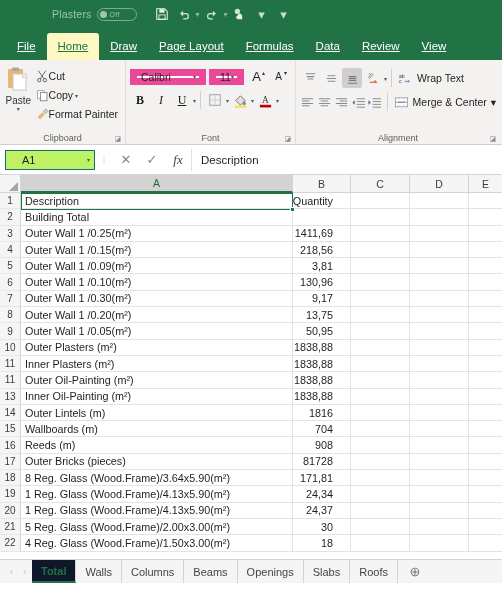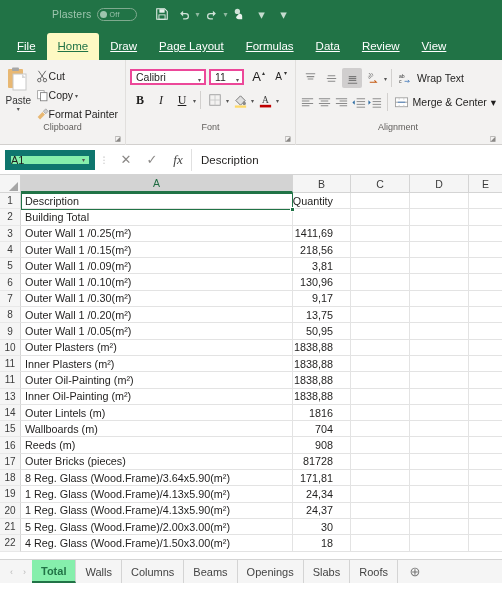--- a/index.html
+++ b/index.html
@@ -88,21 +88,21 @@
   .rgroup {
     position: relative;
     height: 85px;
     padding: 4px 4px 0 4px;
     display: flex;
     flex-direction: column;
   }
   .rgroup + .rgroup { border-left: 1px solid #e1dfdd; }
   .rgroup-label {
     position: absolute;
-    bottom: 13px; left: 0; right: 0;
+    bottom: 2px; left: 0; right: 0;
     text-align: center;
     font-size: 9px;
     color: #605e5c;
   }
   .rgroup-launcher {
     position: absolute;
     bottom: 2px; right: 4px;
     font-size: 7px;
     color: #8a8886;
   }
@@ -128,23 +128,23 @@
     font-size: 10.5px; color: #201f1e;
     height: 18px; padding: 0 3px;
     white-space: nowrap;
   }
   .clip-item .mini-caret { font-size: 6px; color: #555; margin-left: 2px; }
 
   
   .font-row1 { display: flex; align-items: center; gap: 3px; padding-top: 3px; }
   .font-name-box, .font-size-box {
     height: 16px;
-    border: 2px solid #ec4899;
+    border: 7px solid #ec4899;
     background: #ffffff;
-    display: flex; align-items: flex-end;
+    display: flex; align-items: center;
     justify-content: space-between;
     padding: 0 3px 0 4px;
     font-size: 10.5px; color: #201f1e;
   }
   .font-name-box { width: 76px; }
   .font-size-box { width: 35px; }
   .box-caret { font-size: 6px; color: #555; }
   .grow-a, .shrink-a {
     width: 19px; height: 19px;
     display: flex; align-items: center; justify-content: center;
@@ -179,24 +179,24 @@
   
   .formulabar {
     height: 30px;
     background: #ffffff;
     display: flex; align-items: center;
     border-bottom: 1px solid #d4d4d4;
   }
   .namebox {
     width: 90px; height: 20px;
     margin-left: 5px;
-    border: 6px solid #0f766e;
-    background: #86efac;
+    border: 1px solid #0f766e;
+    background: #bef264;
     display: flex; align-items: center; justify-content: space-between;
-    padding: 0 4px 0 0;
+    padding: 0 4px 0 16px;
     font-size: 11px; color: #201f1e;
   }
   .fb-dots { width: 18px; text-align: center; color: #b0b0b0; font-size: 9px; letter-spacing: 0; }
   .fb-btns { display: flex; align-items: center; }
   .fb-btn {
     width: 26px; height: 22px;
     display: flex; align-items: center; justify-content: center;
     color: #8a8886; font-size: 13px;
   }
   .fb-fx { font-family: "Liberation Serif", serif; font-style: italic; font-size: 13px; color: #444; }
@@ -292,21 +292,21 @@
   .nav-arrow { color: #b8b8b8; font-size: 9px; }
   .stab {
     display: flex; align-items: center;
     padding: 0 9px;
     font-size: 11px; color: #444;
     border-right: 1px solid #d4d4d4;
     white-space: nowrap;
   }
   .stab:first-of-type { border-left: 1px solid #d4d4d4; }
   .stab.active {
-    background: #86efac;
+    background: #0f172a;
     color: #217346;
     font-weight: bold;
     border-bottom: 2px solid #217346;
   }
   .addsheet {
     display: flex; align-items: center; justify-content: center;
     width: 34px; color: #777; font-size: 13px;
   }
   svg { display: block; }
 </style>

